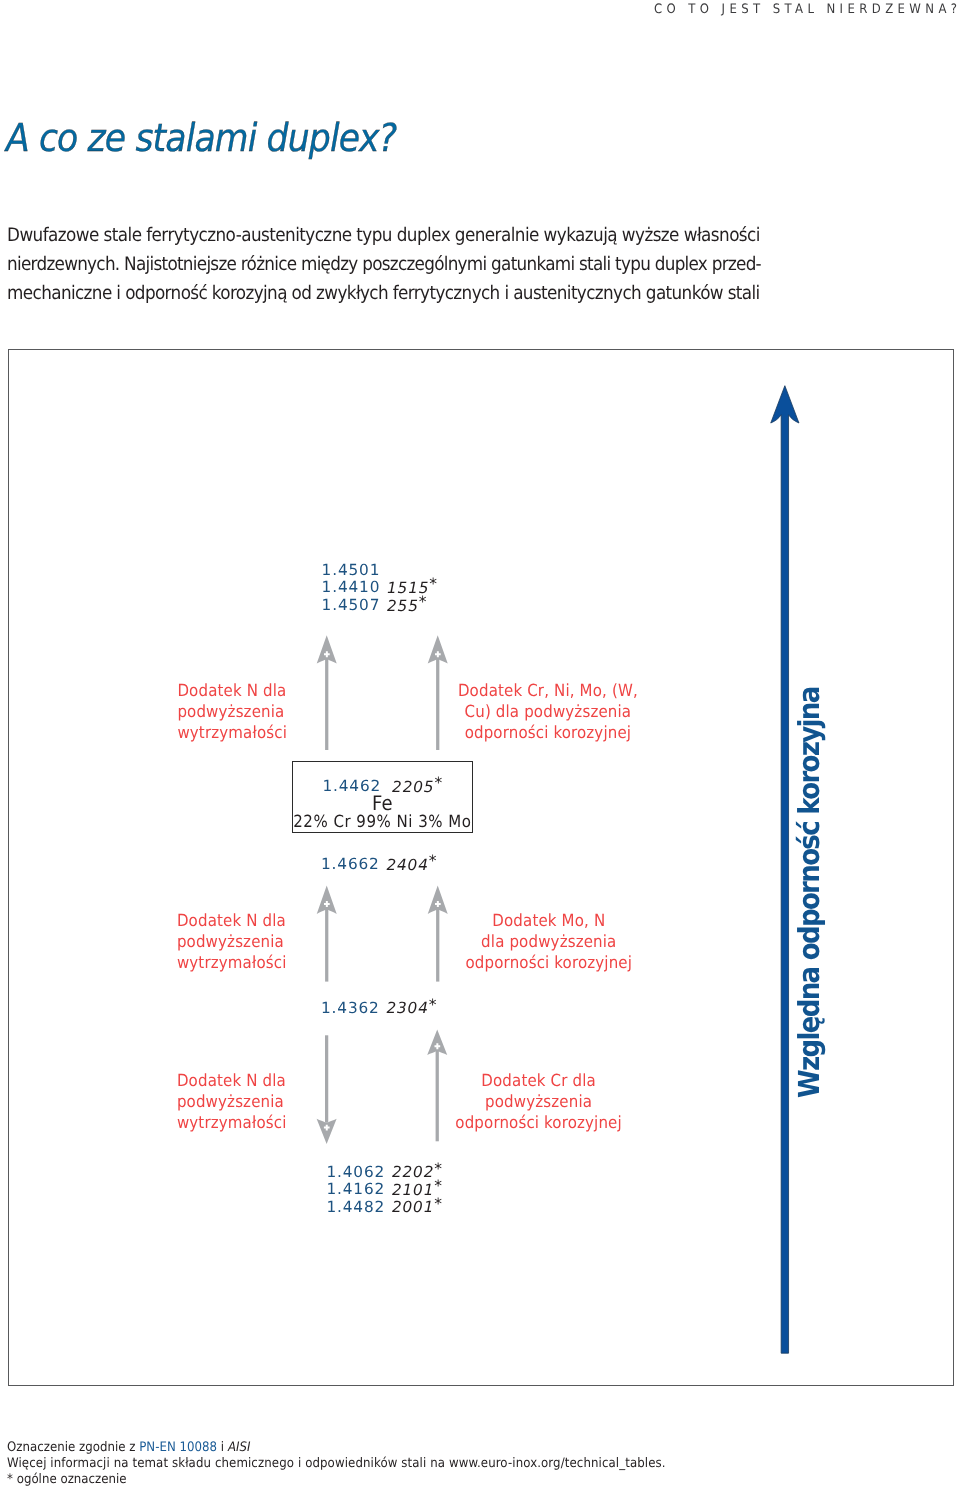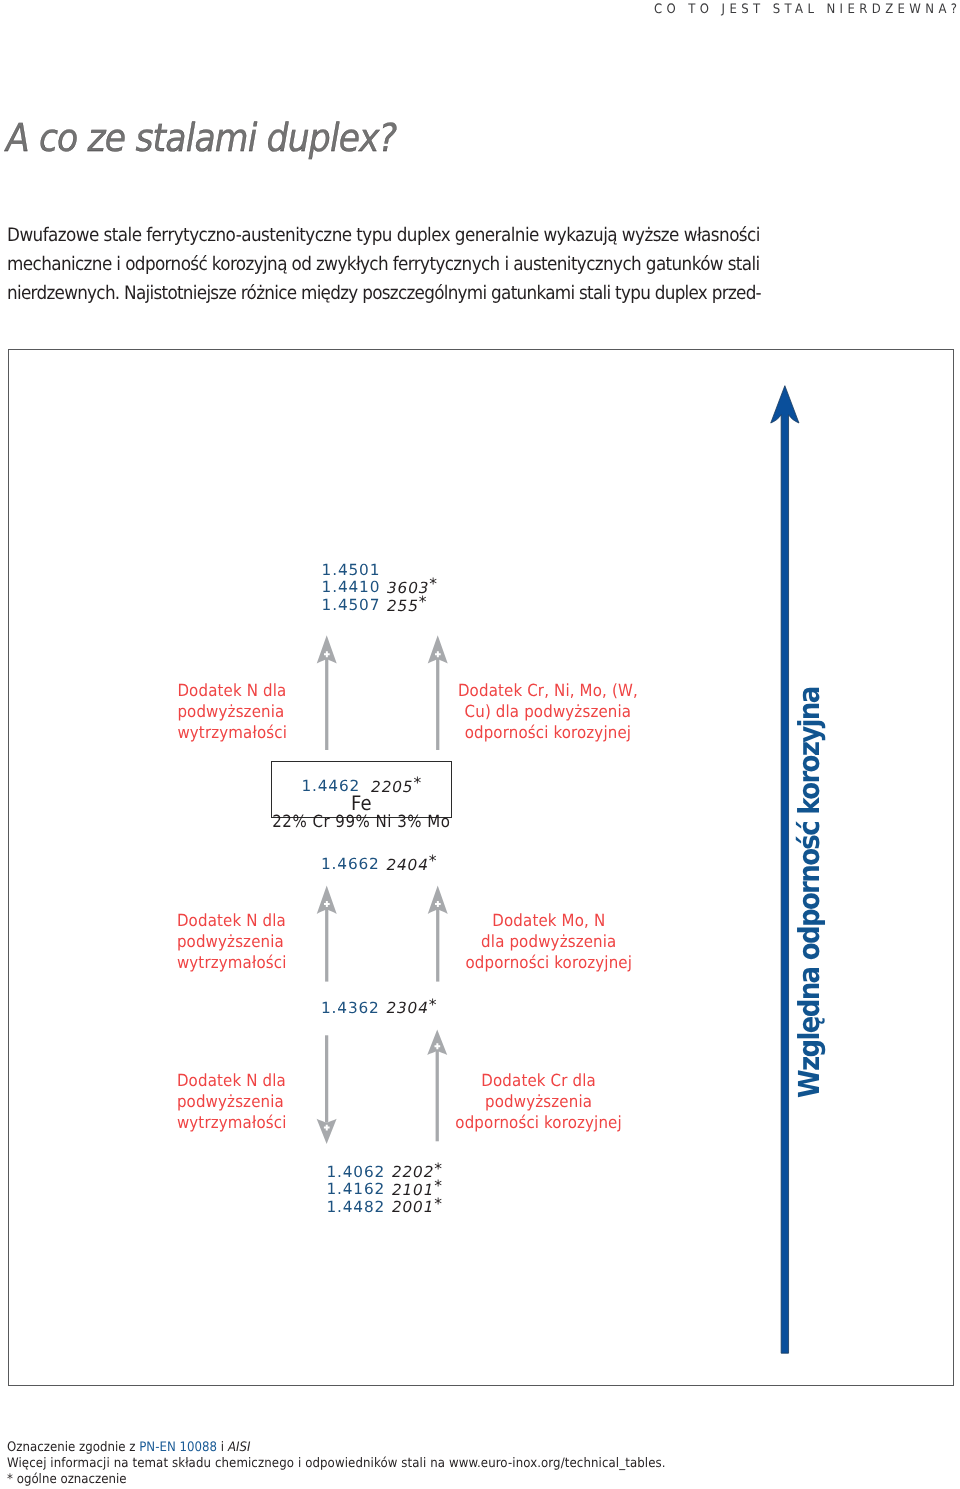--- a/index.html
+++ b/index.html
@@ -12,21 +12,21 @@
   .runhead,.title,.intro,.dg,.cbox,.vlabel,.footer{transform:translateZ(0);}
   .page{position:relative;width:960px;height:1489px;overflow:hidden;background:#fff;}
 
   
   .runhead{position:absolute;left:654px;top:2px;
            font-size:13px;letter-spacing:4.4px;color:#3b3b3d;
            font-weight:400;white-space:nowrap;line-height:16px;}
 
   
   .title{position:absolute;left:6px;top:116px;
-         font-size:38.5px;font-style:italic;color:#737373;
+         font-size:38.5px;font-style:italic;color:#0369a1;
          letter-spacing:-0.87px;white-space:nowrap;line-height:46px;
          -webkit-text-stroke:0.28px #231f20;}
 
   
   .intro{position:absolute;left:7px;top:221px;width:800px;
          font-size:18.7px;line-height:29.2px;color:#231f20;
          letter-spacing:-0.545px;}
   .intro .ln{white-space:nowrap;display:block;}
   .intro .ln1{letter-spacing:-0.557px;}
   .intro .ln2{letter-spacing:-0.61px;}
@@ -83,50 +83,50 @@
 <body>
 
 <div class="page">
 
   <div class="runhead">CO TO JEST STAL NIERDZEWNA?</div>
 
   <div class="title">A co ze stalami duplex?</div>
 
   <div class="intro">
     <span class="ln ln1">Dwufazowe stale ferrytyczno-austenityczne typu duplex generalnie wykazują wyższe własności</span>
+    <span class="ln ln3">nierdzewnych. Najistotniejsze różnice między poszczególnymi gatunkami stali typu duplex przed-</span>
     <span class="ln ln2">mechaniczne i odporność korozyjną od zwykłych ferrytycznych i austenitycznych gatunków stali</span>
-    <span class="ln ln3">nierdzewnych. Najistotniejsze różnice między poszczególnymi gatunkami stali typu duplex przed-</span>
   </div>
 
   <div class="frame">
 
     <div class="dg codes" style="left:312.6px;top:209.2px;">
       <div class="crow">
         <span class="c">1.4501</span><span class="g"></span><span class="ast"></span>
       </div>
       <div class="crow">
-        <span class="c">1.4410</span><span class="g">3603</span><span class="ast">*</span>
+        <span class="c">1.4410</span><span class="g">1515</span><span class="ast">*</span>
       </div>
       <div class="crow">
         <span class="c">1.4507</span><span class="g">255</span><span class="ast">*</span>
       </div>
     </div>
 
     <div class="dg sidelbl lbl-left" style="left:168.4px;top:330.4px;">
       <div>Dodatek N dla</div>
       <div>podwyższenia</div>
       <div>wytrzymałości</div>
     </div>
     <div class="dg sidelbl lbl-right" style="left:431.4px;top:330.4px;width:215px;">
       <div>Dodatek Cr, Ni, Mo, (W,</div>
       <div>Cu) dla podwyższenia</div>
       <div>odporności korozyjnej</div>
     </div>
 
-    <div class="cbox" style="left:262px;top:411.5px;width:180.7px;height:57px;">
+    <div class="cbox" style="left:283px;top:411.5px;width:180.7px;height:72px;">
       <div class="l1"><span class="c">1.4462</span><span class="g">2205</span><span class="ast">*</span></div>
       <div class="l2">Fe</div>
       <div class="l3">22% Cr  99% Ni  3% Mo</div>
     </div>
 
     <div class="dg codes" style="left:312.0px;top:503.5px;">
       <div class="crow"><span class="c">1.4662</span><span class="g">2404</span><span class="ast">*</span></div>
     </div>
 
     <div class="dg sidelbl lbl-left" style="left:167.9px;top:560.3px;">

